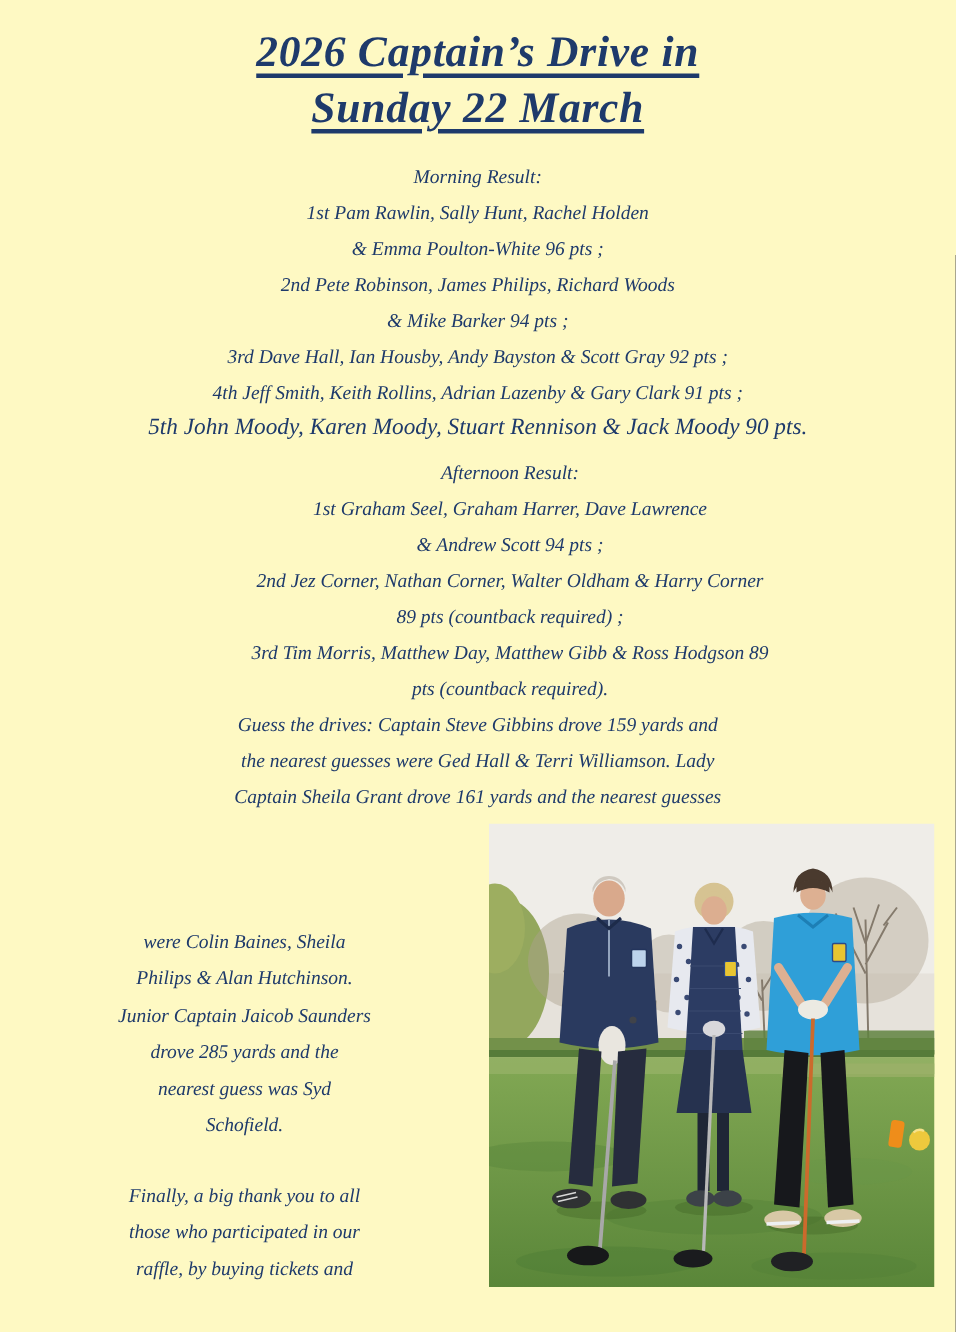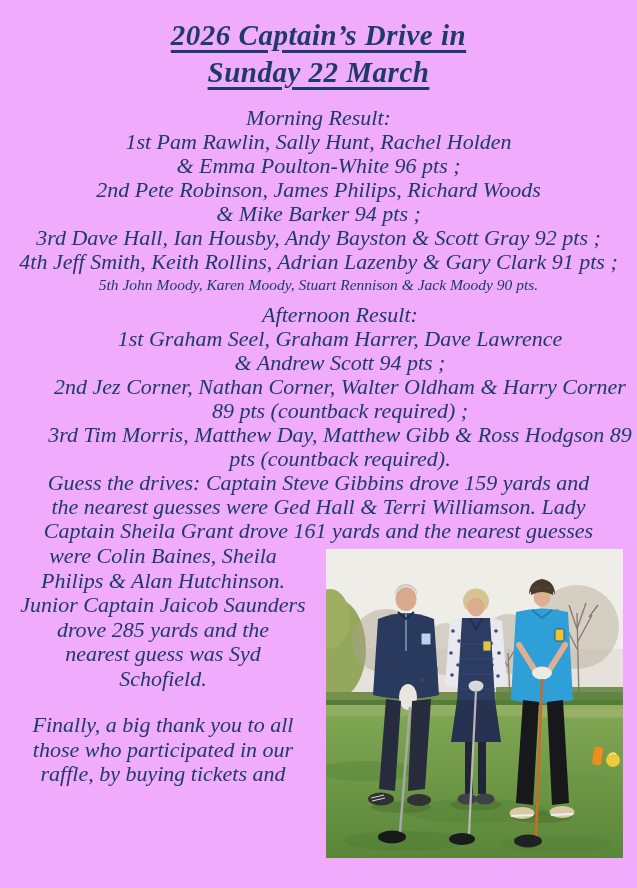--- a/index.html
+++ b/index.html
@@ -1,18 +1,18 @@
 <!DOCTYPE html>
 <html><head>
 <meta charset="utf-8">
 <style>
   html,body{margin:0;padding:0;background:#666;}
   .page{
     width:637px;height:888px;
-    background:#f0abfc;
+    background:#fef9c3;
     color:#1e3a6b;
     font-family:"Liberation Serif","DejaVu Serif",serif;
     font-style:italic;
     overflow:hidden;
     position:relative;
     margin:0 auto;
   }
   .title{
     padding-top:17px;
     text-align:center;
@@ -26,28 +26,28 @@
     text-decoration:underline;
     text-decoration-thickness:2.5px;
     text-underline-offset:5px;
   }
   .title .trow{display:block;}
   .section{text-align:center;}
   #morning{margin-top:15px;}
   #afternoon{margin-top:7px;margin-left:43px;}
   #guess{}
   .ln{
-    font-size:22px;
+    font-size:13px;
     line-height:24px;
     white-space:nowrap;
   }
   .ln.sm{font-size:15.5px;line-height:22px;font-family:Liberation Serif, serif;}
   .cols{
     display:flex;
-    align-items:flex-start;
+    align-items:flex-end;
     padding-right:14px;
     margin-top:1px;
   }
   .colL{flex:1;text-align:center;min-width:0;}
   .colL .ln{line-height:24.5px;white-space:normal;}
   #thanks{margin-top:22px;}
   .photo{
     width:297px;height:309px;
     flex:0 0 297px;
     margin-top:5px;

